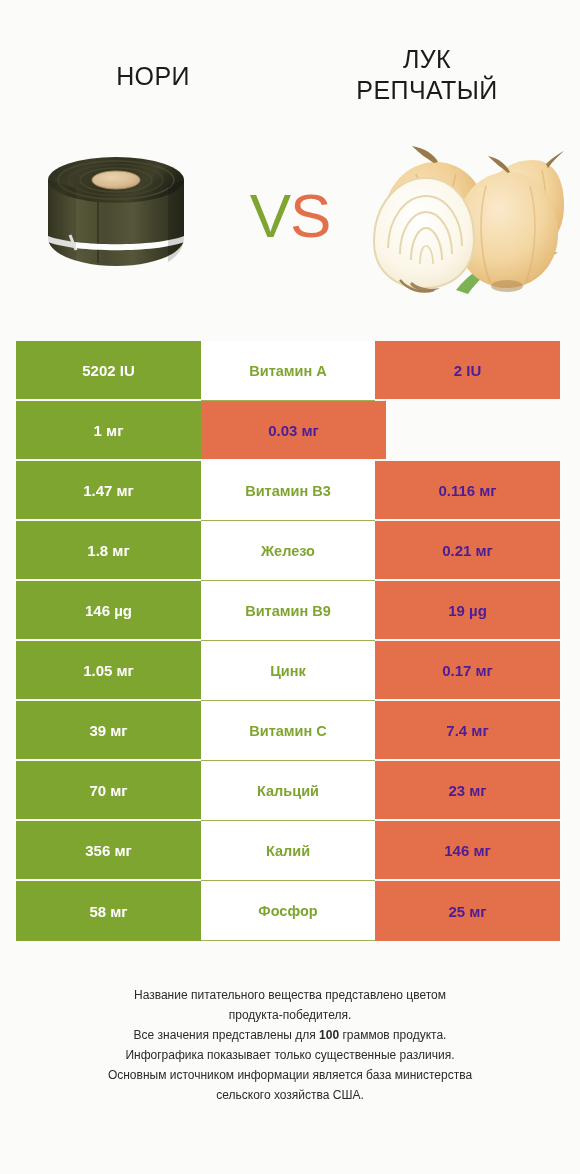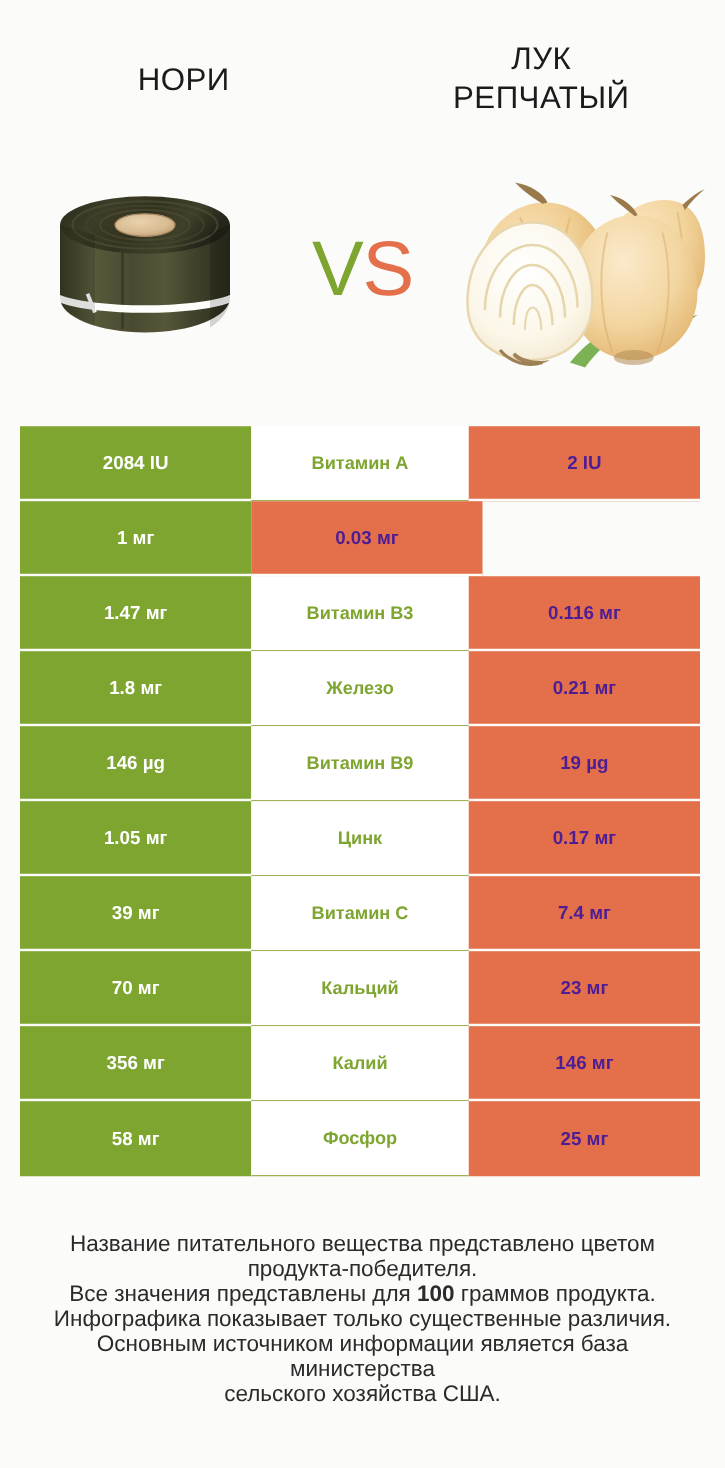--- a/index.html
+++ b/index.html
@@ -14,21 +14,21 @@
     overflow: hidden;
     position: relative;
   }
 
   
   .header {
     display: flex;
     width: 580px;
     height: 105px;
     box-sizing: border-box;
-    padding: 4px;
+    padding: 16px;
   }
   .header-col {
     flex: 1 1 0;
     display: flex;
     align-items: flex-start;
     justify-content: center;
     padding-top: 28px;
   }
   .header-col.left { padding-top: 45px; }
   .product-title {
@@ -121,21 +121,21 @@
   .row:last-child .cell-left,
   .row:last-child .cell-right { border-bottom: none; }
 
   
   .footer {
     position: absolute;
     left: 0;
     top: 985px;
     width: 580px;
     text-align: center;
-    font-size: 18px;
+    font-size: 12px;
     line-height: 20px;
     color: #2b2b2b;
   }
   .footer div { padding: 0 24px; }
   .footer b { font-weight: bold; }
 </style>
 </head>
 <body>
 
 <div class="header">
@@ -276,21 +276,21 @@
           <path d="M36 150 C44 160 58 164 70 160" stroke="#9d7f55" stroke-width="2.5" fill="none"></path>
         </g>
       </svg>
     </div>
   </div>
 </div>
 
 <div class="table">
 
   <div class="row">
-    <div class="cell cell-left">2084 IU</div>
+    <div class="cell cell-left">5202 IU</div>
     <div class="cell cell-mid">Витамин А</div>
     <div class="cell cell-right">2 IU</div>
   </div>
 
   <div class="row">
     <div class="cell cell-left">1 мг</div>
     <div class="cell cell-right">0.03 мг</div>
   </div>
 
   <div class="row">

